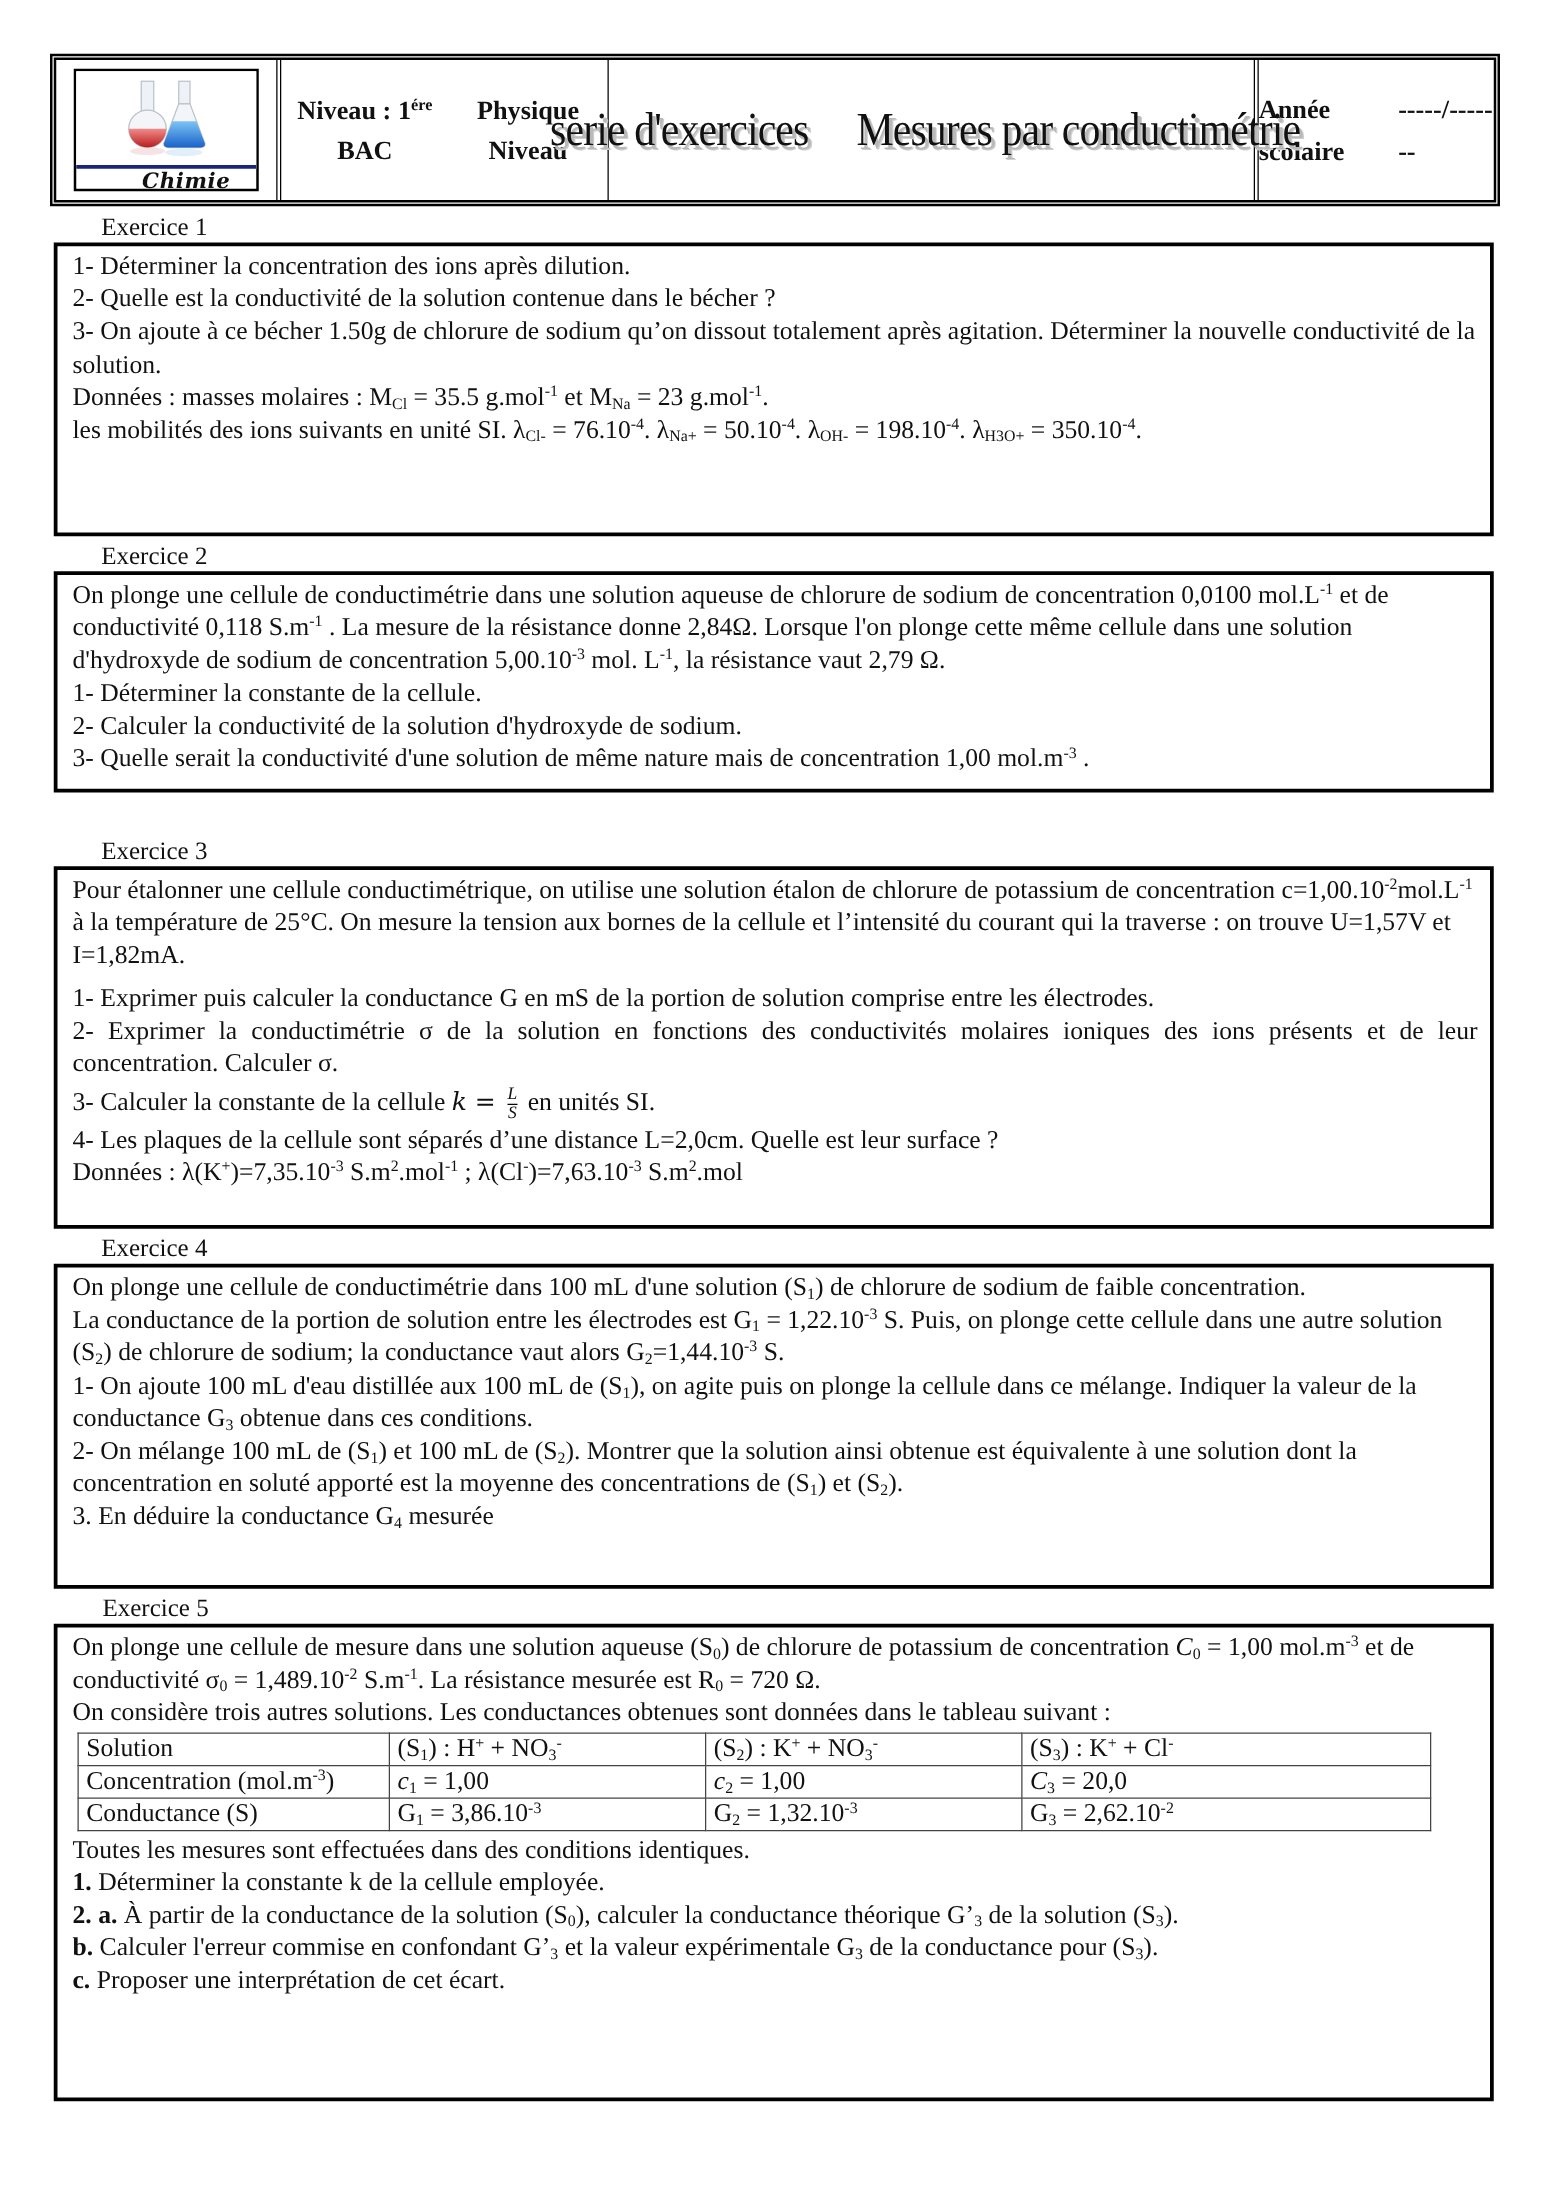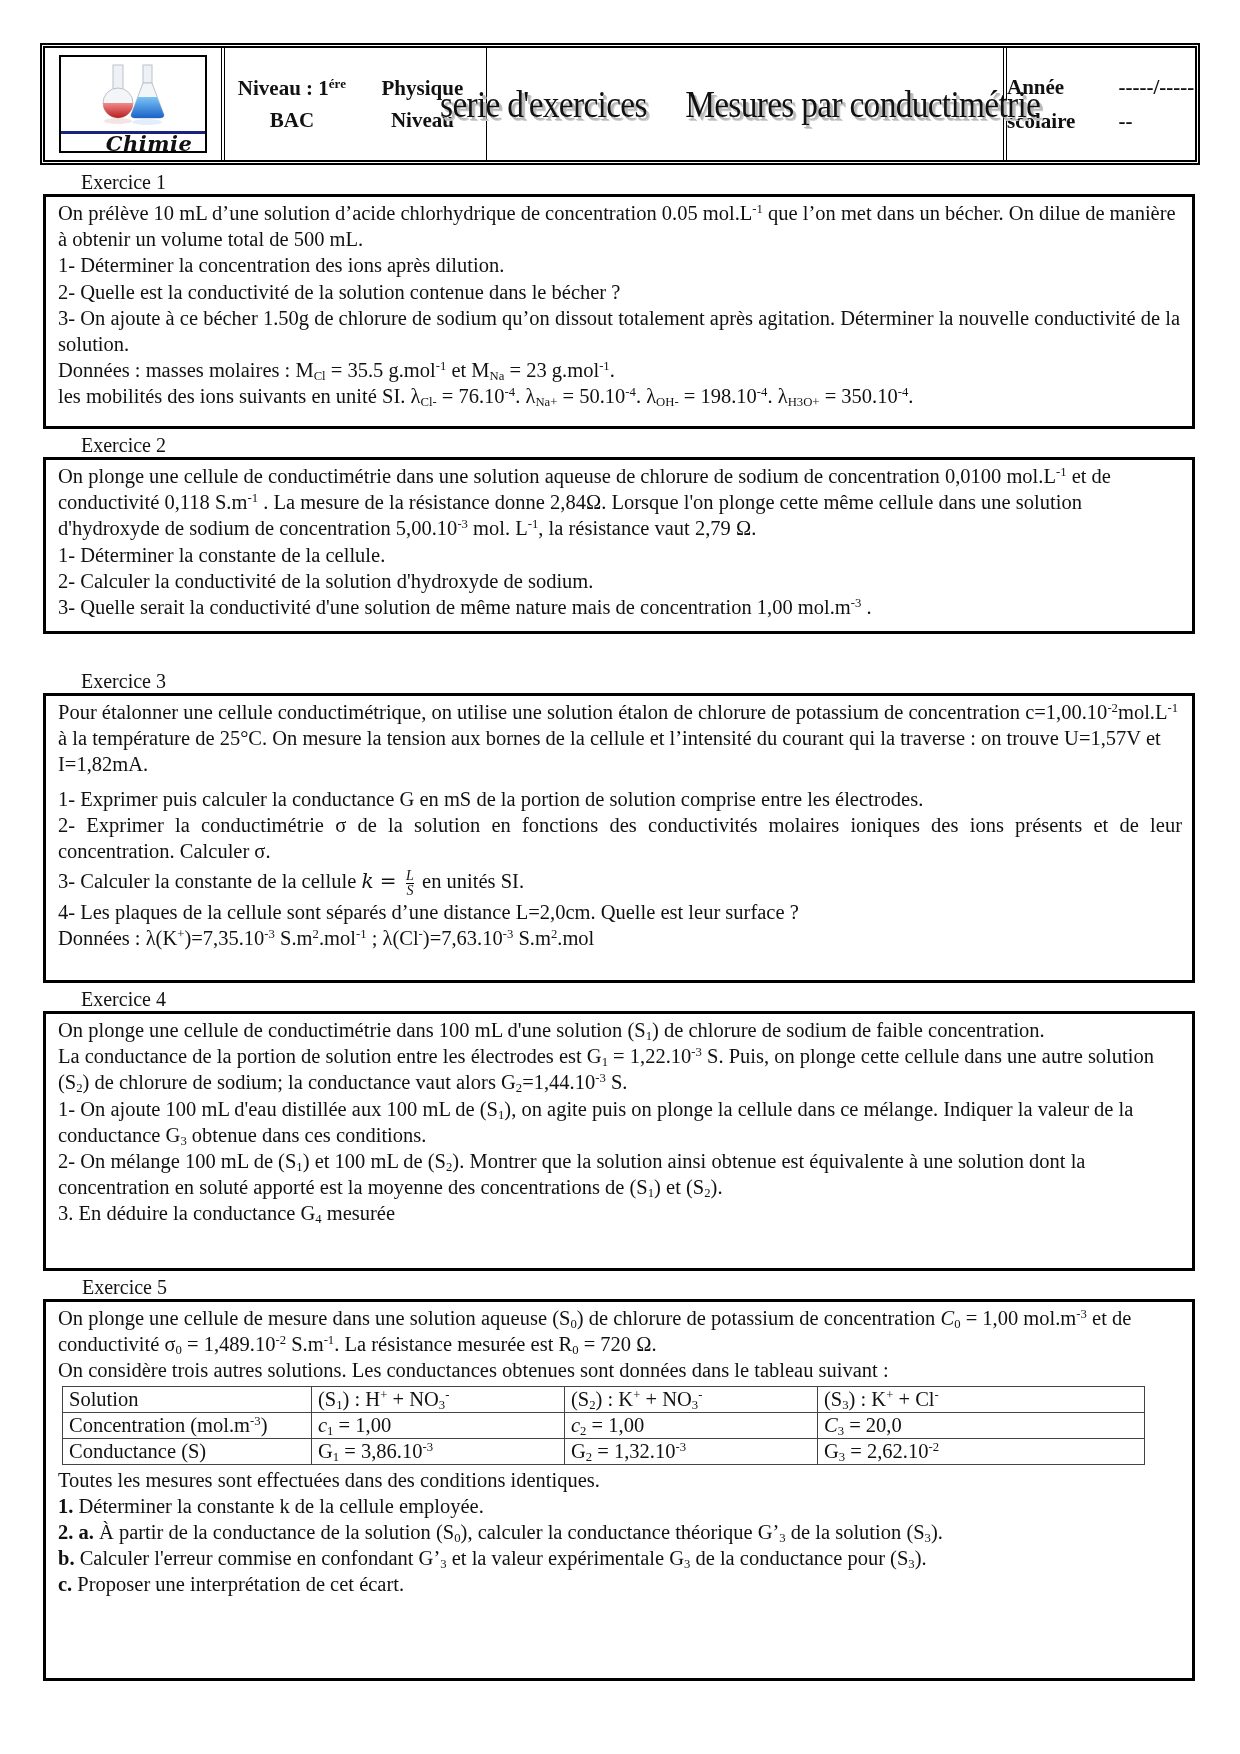--- a/index.html
+++ b/index.html
@@ -15,21 +15,21 @@
             border: 4px double #000; border-width: 5px; border-style: double; box-sizing: border-box;
             display: flex; background: #fff; }
   .hcell { box-sizing: border-box; border-right: 1.5px solid #000; display: flex;
            align-items: center; justify-content: center; }
   .hcell:last-child { border-right: none; }
   .logo-cell { width: 180px; padding: 6px; border-right: 4px double #000; }
   .logo-box { width: 148px; height: 98px; border: 2px solid #000; box-sizing: border-box;
               display: flex; flex-direction: column; }
   .logo-img { flex: 1; border-bottom: 3px solid #1a237e; position: relative; background: #fff; }
   .logo-label { height: 20px; font-family: "DejaVu Serif", serif; font-style: italic; font-weight: bold;
-                font-size: 21px; text-align: center; line-height: 20px; letter-spacing: 0.5px; margin-left: 32px; }
+                font-size: 17px; text-align: center; line-height: 20px; letter-spacing: 0.5px; margin-left: 32px; }
   .niveau-cell { width: 262px; font-weight: bold; font-size: 21px; line-height: 32px; text-align: center; }
   .title-cell { width: 520px; border-right: 4px double #000; }
   .title-line { font-size: 38px; line-height: 44px; letter-spacing: -0.8px; transform: scaleX(0.88);
                 text-shadow: 3px 3px 0 #b9b9b9, 4px 4px 0 #d0d0d0; white-space: nowrap; }
   .year-cell { flex: 1; font-weight: bold; font-size: 21px; line-height: 34px; text-align: left; }
 
   
   .ex-title { position: absolute; left: 57px; font-size: 20px; line-height: 22px; margin-left: 24px; }
   .ex-box { position: absolute; left: 43px; width: 1152px; border: 3px solid #000; box-sizing: border-box;
             padding: 0 10px 0 12px; font-size: 20.5px; line-height: 26.2px; background: #fff; }
@@ -90,21 +90,20 @@
     <div class="title-line">Mesures par conductimétrie</div>
   </div>
   <div class="hcell year-cell">
     <div>Année scolaire</div>
     <div>-----/-------</div>
   </div>
 </div>
 
 <div class="ex-title" style="top:171px">Exercice 1</div>
 <div class="ex-box" style="top:194px; height:235px; padding-top:3px">
-  <p>On prélève 10 mL d’une solution d’acide chlorhydrique de concentration 0.05 mol.L<sup>-1</sup> que l’on met dans un bécher. On dilue de manière à obtenir un volume total de 500 mL.</p>
   <p>1- Déterminer la concentration des ions après dilution.</p>
   <p>2- Quelle est la conductivité de la solution contenue dans le bécher ?</p>
   <p>3- On ajoute à ce bécher 1.50g de chlorure de sodium qu’on dissout totalement après agitation. Déterminer la nouvelle conductivité de la solution.</p>
   <p>Données : masses molaires :  M<sub>Cl</sub> = 35.5 g.mol<sup>-1</sup> et M<sub>Na</sub> = 23 g.mol<sup>-1</sup>.</p>
   <p>les mobilités des ions suivants en unité SI. λ<sub>Cl-</sub> = 76.10<sup>-4</sup>. λ<sub>Na+</sub> = 50.10<sup>-4</sup>. λ<sub>OH-</sub> = 198.10<sup>-4</sup>. λ<sub>H3O+</sub> = 350.10<sup>-4</sup>.</p>
 </div>
 
 <div class="ex-title" style="top:434px">Exercice 2</div>
 <div class="ex-box" style="top:457px; height:177px; padding-top:3px">
   <p>On plonge une cellule de conductimétrie dans une solution aqueuse de chlorure de sodium de concentration 0,0100 mol.L<sup>-1</sup> et de conductivité 0,118 S.m<sup>-1</sup> . La mesure de la résistance donne 2,84Ω. Lorsque l'on plonge cette même cellule dans une solution d'hydroxyde de sodium de concentration 5,00.10<sup>-3</sup> mol. L<sup>-1</sup>, la résistance vaut 2,79 Ω.</p>

